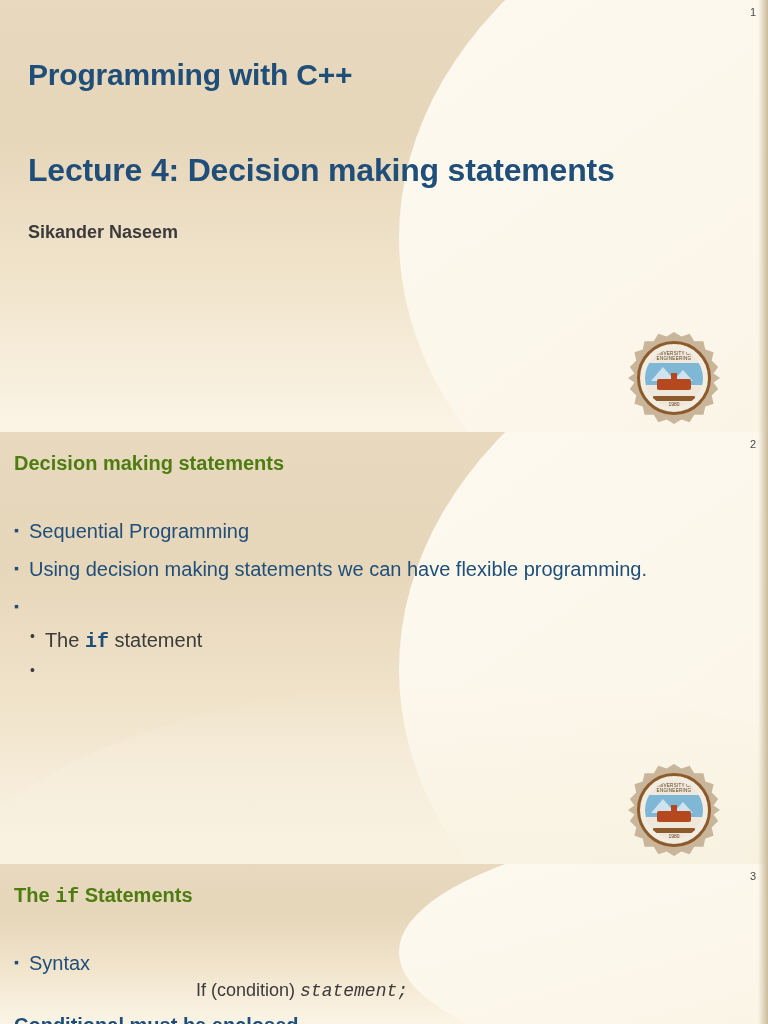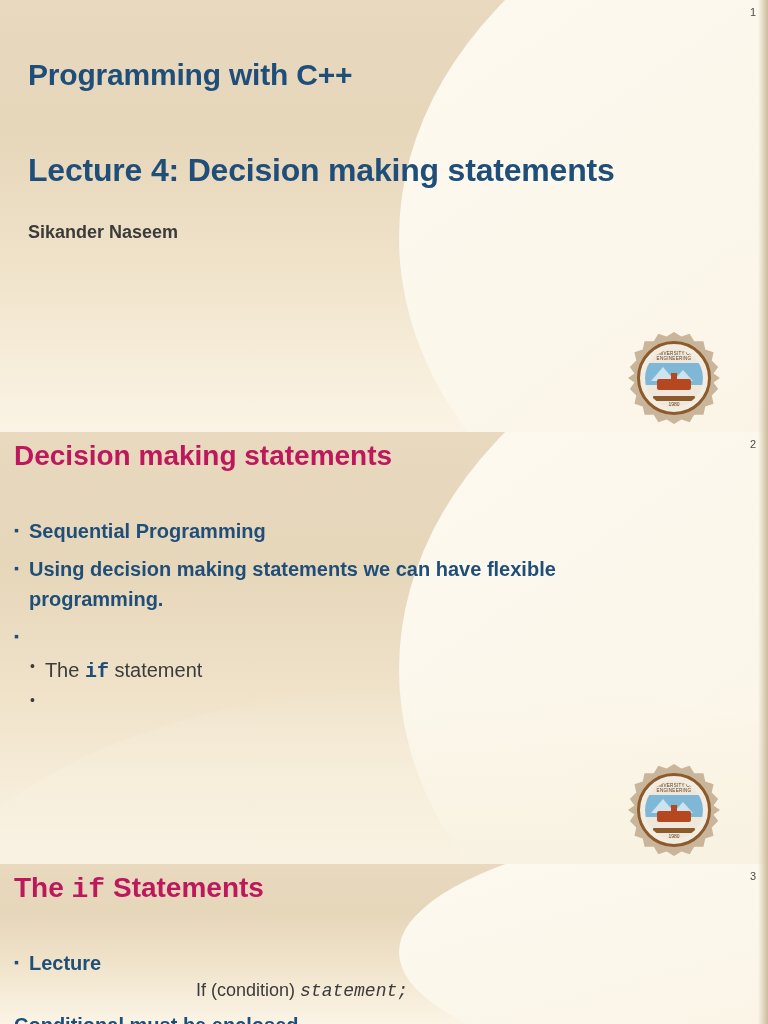--- a/index.html
+++ b/index.html
@@ -99,24 +99,24 @@
     left: 28px;
     top: 222px;
     font-size: 18px;
     font-weight: bold;
     color: #3b3b3b;
   }
 
   .slide-heading {
     position: absolute;
     left: 14px;
-    top: 8px;
-    font-size: 28px;
-    font-weight: bold;
-    color: #be185d;
+    top: 20px;
+    font-size: 20px;
+    font-weight: bold;
+    color: #4d7c0f;
   }
   .slide-heading .mono {
     font-family: "Liberation Mono", monospace;
     font-weight: bold;
   }
 
   .bullets {
     position: absolute;
     left: 14px;
     top: 84px;
@@ -129,21 +129,21 @@
   }
   .b1 .marker {
     color: #1f4e79;
     font-size: 14px;
     line-height: 22px;
     margin-right: 10px;
     margin-top: 3px;
   }
   .b1 .txt {
     font-size: 20px;
-    font-weight: bold;
+    font-weight: normal;
     color: #1f4e79;
     line-height: 1.5;
     max-width: 620px;
   }
   .b2 {
     display: flex;
     align-items: flex-start;
     margin-left: 16px;
     margin-bottom: 2px;
   }
@@ -380,21 +380,21 @@
     <div class="bg-edge"></div>
 
     <div class="page-num">3</div>
 
     <div class="slide-inner">
       <div class="slide-heading"><span>The </span><span class="mono">if</span><span> Statements</span></div>
 
       <div class="bullets">
         <div class="b1">
           <span class="marker">▪</span>
-          <span class="txt">Lecture</span>
+          <span class="txt">Syntax</span>
         </div>
       </div>
 
       <div class="syntax-line"><span class="kw">If (condition) </span><span class="ital">statement;</span></div>
 
       <div class="clipped-line">Conditional must be enclosed</div>
     </div>
   </section>
 
 </div>

